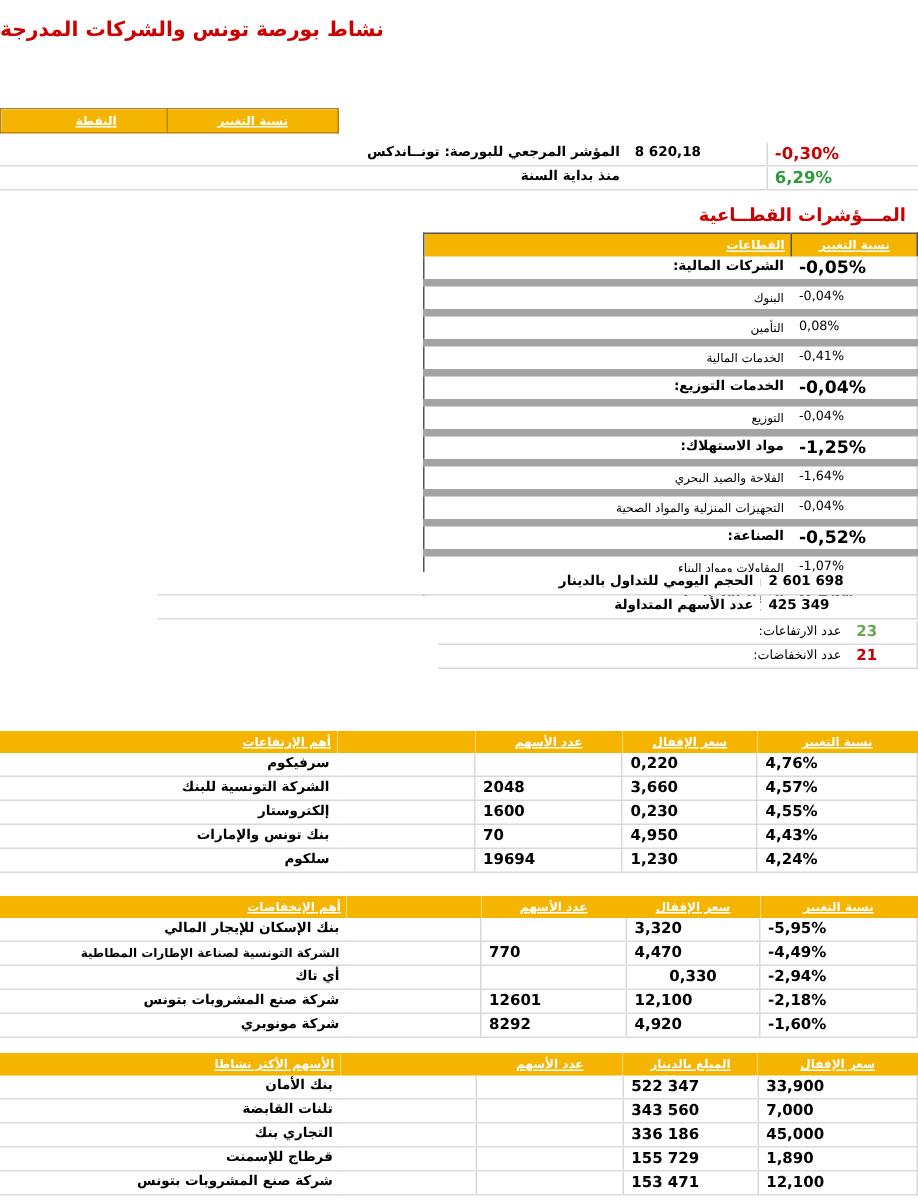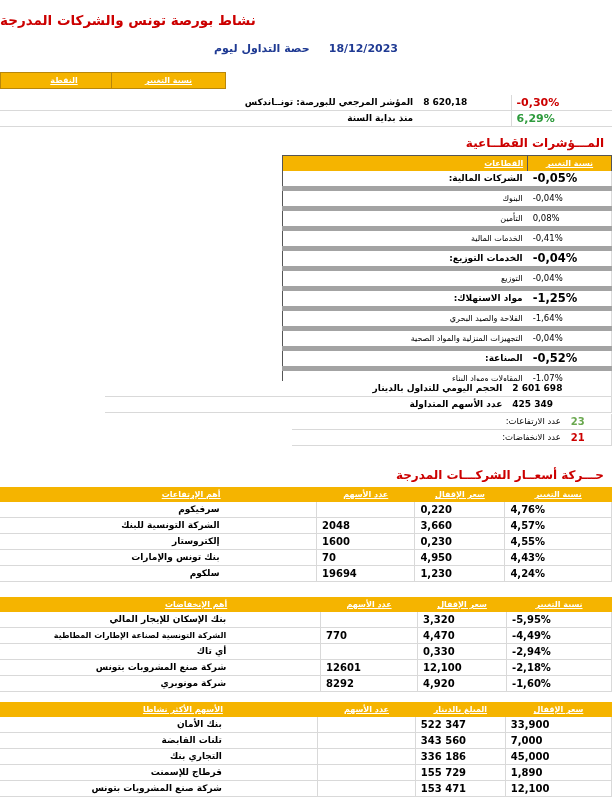--- a/index.html
+++ b/index.html
@@ -92,25 +92,20 @@
   .mv-tbl td{border-bottom:1px solid #d9d9d9;}
   .mv-tbl .hdr{border-bottom:none;}
 </style>
 </head>
 <body>
 
 <div class="page">
 
   <div class="main-title">نشاط بورصة تونس والشركات المدرجة</div>
 
-  <div class="sub-title">
-    <span class="date">18/12/2023</span>
-    &nbsp;&nbsp;&nbsp;
-    <span>حصة التداول ليوم</span>
-  </div>
 
   <table id="index-hdr">
     <tbody>
         <tr>
       <td class="hdr hdr-c" style="width:105px;">نسبة التغيير</td>
       <td class="hdr hdr-c" style="width:86px;padding-left:20px;">النقطة</td>
     </tr>
   </tbody>
     </table>
 
@@ -208,21 +203,20 @@
       <td class="cell num vsep" style="width:36px;color:#6aa84f;font-size:10px;">23</td>
       <td class="cell lbl" style="width:272px;font-weight:normal;font-size:8.5px;">عدد الارتفاعات:</td>
     </tr>
     <tr>
       <td class="cell num vsep" style="width:36px;color:#cc0000;font-size:10px;">21</td>
       <td class="cell lbl" style="width:272px;font-weight:normal;font-size:8.5px;">عدد الانخفاضات:</td>
     </tr>
   </tbody>
     </table>
 
-  <div class="sec-title" style="top:468px;right:8px;width:604px;">حـــركة أسعــار الشركـــات المدرجة</div>
 
   <table class="mv-tbl" style="top:487px;">
     <tbody>
         <tr>
       <td class="hdr hdr-c" style="width:105px;">نسبة التغيير</td>
       <td class="hdr hdr-c" style="width:86px;">سعر الإقفال</td>
       <td class="hdr hdr-c" style="width:96px;">عدد الأسهم</td>
       <td class="hdr plain" style="width:94px;"></td>
       <td class="hdr hdr-r" style="width:231px;">أهم الإرتفاعات</td>
     </tr>
@@ -282,21 +276,21 @@
     </tr>
     <tr>
       <td class="cell num vsep" style="font-size:10px;">-4,49%</td>
       <td class="cell num vsep" style="font-size:10px;">4,470</td>
       <td class="cell num vsep" style="font-size:10px;">770</td>
       <td class="cell vsep"></td>
       <td class="cell lbl" style="font-size:8px;">الشركة التونسية لصناعة الإطارات المطاطية</td>
     </tr>
     <tr>
       <td class="cell num vsep" style="font-size:10px;">-2,94%</td>
-      <td class="cell num vsep" style="font-size:10px;">0,330</td>
+      <td class="cell num vsep" style="font-size:10px;text-align:center;">0,330</td>
       <td class="cell num vsep" style="font-size:10px;"></td>
       <td class="cell vsep"></td>
       <td class="cell lbl">أي تاك</td>
     </tr>
     <tr>
       <td class="cell num vsep" style="font-size:10px;">-2,18%</td>
       <td class="cell num vsep" style="font-size:10px;">12,100</td>
       <td class="cell num vsep" style="font-size:10px;">12601</td>
       <td class="cell vsep"></td>
       <td class="cell lbl">شركة صنع المشروبات بتونس</td>

